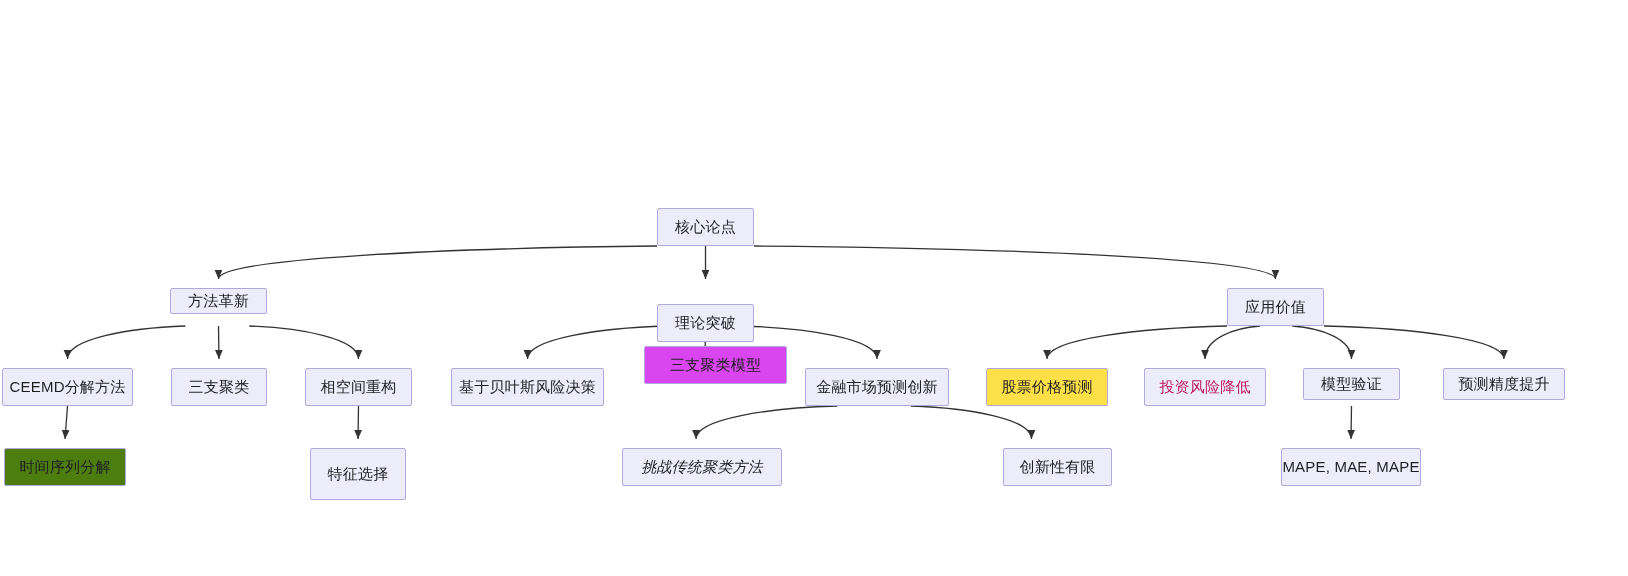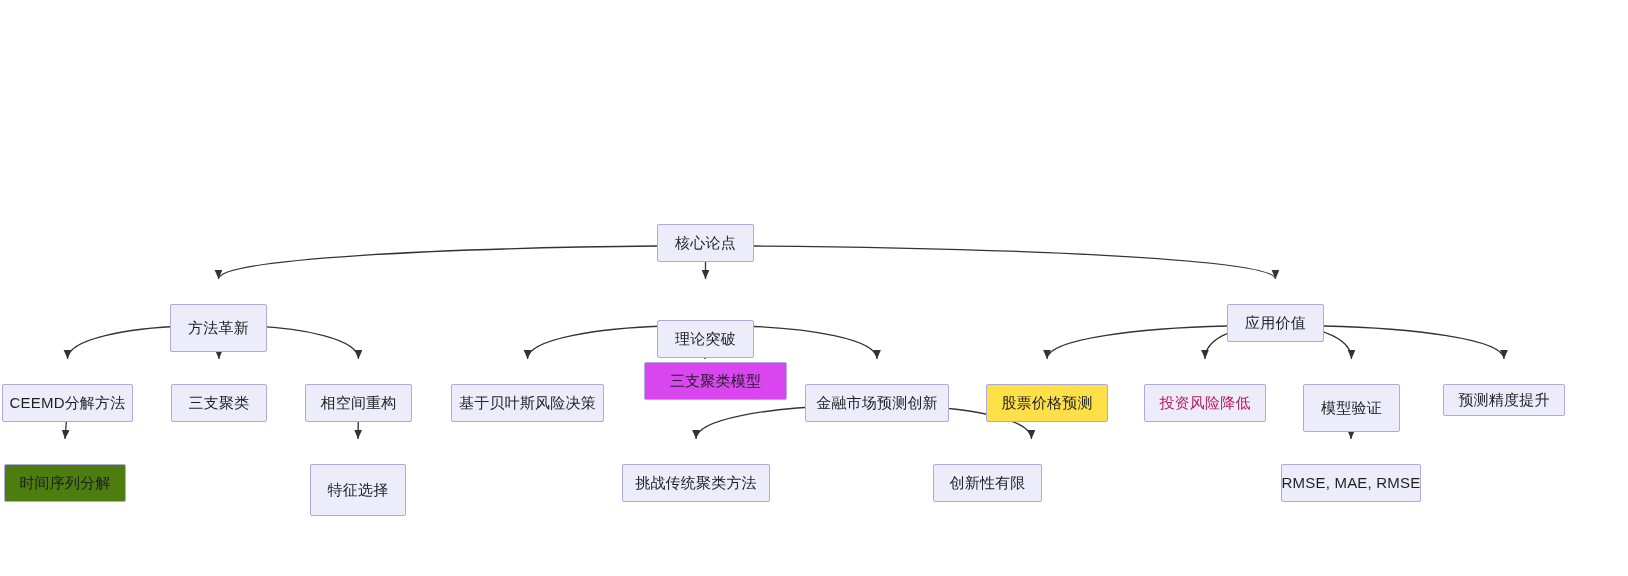--- a/index.html
+++ b/index.html
@@ -37,21 +37,20 @@
     border: 1px solid #b0a8de;
     border-radius: 2px;
     display: flex;
     align-items: center;
     justify-content: center;
     color: #1f1f22;
     font-size: 15px;
     line-height: 1.1;
     white-space: nowrap;
     letter-spacing: 0.2px;
-    margin-top: 16px;
   }
   .node-label {
     display: block;
     padding: 0 2px;
   }
 </style>
 </head>
 <body>
 
 <div id="canvas">
@@ -79,21 +78,21 @@
         <path d="M358.5,406 L358,439" class="edge-path" stroke="#333333" marker-end="url(#arrow)"></path>
         <path d="M837.18,406 C769.4136,407.98 696,418.54 696,439" class="edge-path" stroke="#333333" marker-end="url(#arrow)"></path>
         <path d="M910.99,406 C968.8348,407.98 1031.5,418.54 1031.5,439" class="edge-path" stroke="#333333" marker-end="url(#arrow)"></path>
         <path d="M1351.5,406 L1351,439" class="edge-path" stroke="#333333" marker-end="url(#arrow)"></path>
       </g>
   </svg>
   <div id="node-layer">
       <div class="node" style="left: 657px; top: 208px; width: 97px; height: 38px; background: rgb(236, 236, 251); border-color: rgb(176, 168, 222); color: rgb(31, 31, 34);">
         <span class="node-label">核心论点</span>
       </div>
-      <div class="node" style="left: 170px; top: 288px; width: 97px; height: 48px; background: rgb(236, 236, 251); border-color: rgb(176, 168, 222); color: rgb(31, 31, 34);">
+      <div class="node" style="left: 170px; top: 288px; width: 97px; height: 26px; background: rgb(236, 236, 251); border-color: rgb(176, 168, 222); color: rgb(31, 31, 34);">
         <span class="node-label">方法革新</span>
       </div>
       <div class="node" style="left: 657px; top: 304px; width: 97px; height: 38px; background: rgb(236, 236, 251); border-color: rgb(176, 168, 222); color: rgb(31, 31, 34);">
         <span class="node-label">理论突破</span>
       </div>
       <div class="node" style="left: 1227px; top: 288px; width: 97px; height: 38px; background: rgb(236, 236, 251); border-color: rgb(176, 168, 222); color: rgb(31, 31, 34);">
         <span class="node-label">应用价值</span>
       </div>
       <div class="node" style="left: 2px; top: 368px; width: 131px; height: 38px; background: rgb(236, 236, 251); border-color: rgb(176, 168, 222); color: rgb(31, 31, 34);">
         <span class="node-label">CEEMD分解方法</span>
@@ -112,35 +111,35 @@
       </div>
       <div class="node" style="left: 805px; top: 368px; width: 144px; height: 38px; background: rgb(236, 236, 251); border-color: rgb(176, 168, 222); color: rgb(31, 31, 34);">
         <span class="node-label">金融市场预测创新</span>
       </div>
       <div class="node" style="left: 986px; top: 368px; width: 122px; height: 38px; background: #fde047; border-color: rgb(176, 168, 222); color: rgb(31, 31, 34);">
         <span class="node-label">股票价格预测</span>
       </div>
       <div class="node" style="left: 1144px; top: 368px; width: 122px; height: 38px; background: rgb(236, 236, 251); border-color: rgb(176, 168, 222); color: #be185d;">
         <span class="node-label">投资风险降低</span>
       </div>
-      <div class="node" style="left: 1303px; top: 368px; width: 97px; height: 48px; background: rgb(236, 236, 251); border-color: rgb(176, 168, 222); color: rgb(31, 31, 34);">
+      <div class="node" style="left: 1303px; top: 368px; width: 97px; height: 32px; background: rgb(236, 236, 251); border-color: rgb(176, 168, 222); color: rgb(31, 31, 34);">
         <span class="node-label">模型验证</span>
       </div>
       <div class="node" style="left: 1443px; top: 368px; width: 122px; height: 32px; background: rgb(236, 236, 251); border-color: rgb(176, 168, 222); color: rgb(31, 31, 34);">
         <span class="node-label">预测精度提升</span>
       </div>
       <div class="node" style="left: 4px; top: 448px; width: 122px; height: 38px; background: #4d7c0f; border-color: rgb(176, 168, 222); color: rgb(31, 31, 34);">
         <span class="node-label">时间序列分解</span>
       </div>
       <div class="node" style="left: 310px; top: 448px; width: 96px; height: 52px; background: rgb(236, 236, 251); border-color: rgb(176, 168, 222); color: rgb(31, 31, 34);">
         <span class="node-label">特征选择</span>
       </div>
-      <div class="node" style="left: 622px; top: 448px; width: 148px; height: 38px; background: rgb(236, 236, 251); border-color: rgb(176, 168, 222); color: rgb(31, 31, 34);">
+      <div class="node" style="left: 622px; top: 448px; width: 160px; height: 38px; background: rgb(236, 236, 251); border-color: rgb(176, 168, 222); color: rgb(31, 31, 34); font-style: italic;">
         <span class="node-label">挑战传统聚类方法</span>
       </div>
-      <div class="node" style="left: 933px; top: 448px; width: 109px; height: 38px; background: rgb(236, 236, 251); border-color: rgb(176, 168, 222); color: rgb(31, 31, 34);">
+      <div class="node" style="left: 1003px; top: 448px; width: 109px; height: 38px; background: rgb(236, 236, 251); border-color: rgb(176, 168, 222); color: rgb(31, 31, 34);">
         <span class="node-label">创新性有限</span>
       </div>
       <div class="node" style="left: 1281px; top: 448px; width: 140px; height: 38px; background: rgb(236, 236, 251); border-color: rgb(176, 168, 222); color: rgb(31, 31, 34);">
-        <span class="node-label">RMSE, MAE, RMSE</span>
+        <span class="node-label">MAPE, MAE, MAPE</span>
       </div>
     </div>
 </div>
 
 </body></html>

